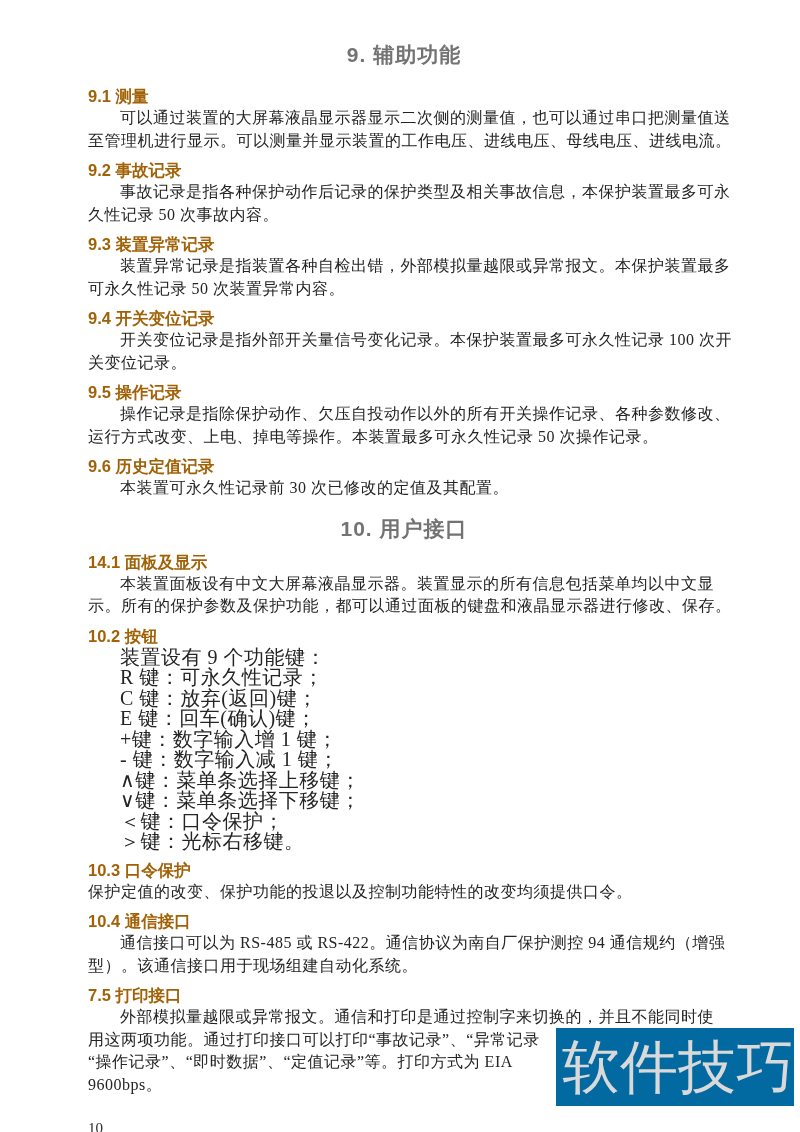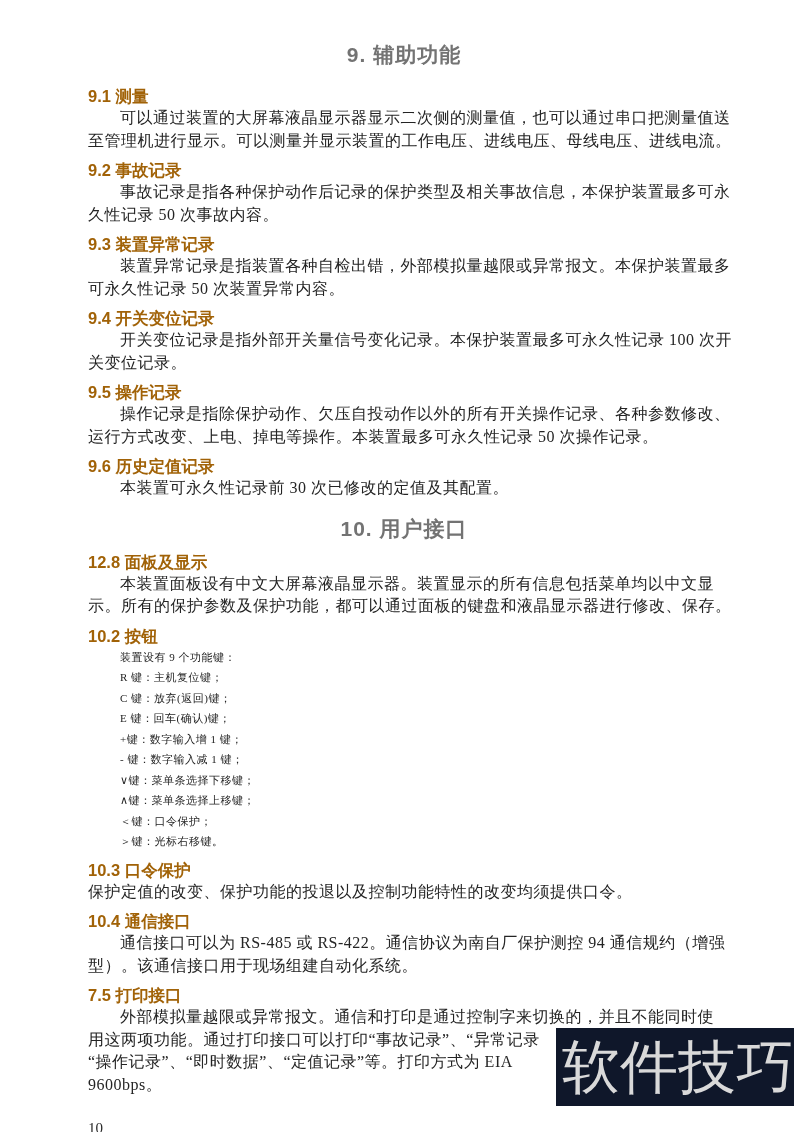--- a/index.html
+++ b/index.html
@@ -23,28 +23,28 @@
     font-family:"Liberation Sans","DejaVu Sans",sans-serif;
     font-weight:bold; font-size:16.5px; line-height:22px;
     margin:7px 0 0 0; color:#a16207;
   }
   .bodyline {
     font-size:16px; line-height:22.5px; white-space:nowrap;
     letter-spacing:0.5px;
   }
   .bodyline.indent { padding-left:32px; }
   .keyline {
-    font-size:11px; line-height:20.5px; white-space:nowrap;
+    font-size:20px; line-height:20.5px; white-space:nowrap;
     padding-left:32px; letter-spacing:0.5px;
   }
   .watermark {
     position:absolute; left:556px; top:1028px;
     font-family:"Liberation Sans","DejaVu Sans",sans-serif;
     font-size:58px; line-height:78px; color:#d9d9d9;
-    white-space:nowrap; background:#0f172a; padding-left:6px;
+    white-space:nowrap; background:#0369a1; padding-left:6px;
   }
   .page-number {
     position:absolute; left:88px; top:1118px;
     font-size:15px; line-height:20px; color:#2a2a2a;
   }
 </style>
 </head>
 <body>
 
 <main class="content">
@@ -73,34 +73,34 @@
       <h2>9.5 操作记录</h2>
       <div class="bodyline indent">操作记录是指除保护动作、欠压自投动作以外的所有开关操作记录、各种参数修改、</div>
       <div class="bodyline">运行方式改变、上电、掉电等操作。本装置最多可永久性记录 50 次操作记录。</div>
     </section>
     <section>
       <h2>9.6 历史定值记录</h2>
       <div class="bodyline indent">本装置可永久性记录前 30 次已修改的定值及其配置。</div>
     </section>
     <h1 class="chapter">10. 用户接口</h1>
     <section>
-      <h2>12.8 面板及显示</h2>
+      <h2>14.1 面板及显示</h2>
       <div class="bodyline indent">本装置面板设有中文大屏幕液晶显示器。装置显示的所有信息包括菜单均以中文显</div>
       <div class="bodyline">示。所有的保护参数及保护功能，都可以通过面板的键盘和液晶显示器进行修改、保存。</div>
     </section>
     <section>
       <h2>10.2 按钮</h2>
       <div class="keyline">装置设有 9 个功能键：</div>
-      <div class="keyline">R 键：主机复位键；</div>
+      <div class="keyline">R 键：可永久性记录；</div>
       <div class="keyline">C 键：放弃(返回)键；</div>
       <div class="keyline">E 键：回车(确认)键；</div>
       <div class="keyline">+键：数字输入增 1 键；</div>
       <div class="keyline">- 键：数字输入减 1 键；</div>
+      <div class="keyline">∧键：菜单条选择上移键；</div>
       <div class="keyline">∨键：菜单条选择下移键；</div>
-      <div class="keyline">∧键：菜单条选择上移键；</div>
       <div class="keyline">＜键：口令保护；</div>
       <div class="keyline">＞键：光标右移键。</div>
     </section>
     <section>
       <h2>10.3 口令保护</h2>
       <div class="bodyline">保护定值的改变、保护功能的投退以及控制功能特性的改变均须提供口令。</div>
     </section>
     <section>
       <h2>10.4 通信接口</h2>
       <div class="bodyline indent">通信接口可以为 RS-485 或 RS-422。通信协议为南自厂保护测控 94 通信规约（增强</div>

